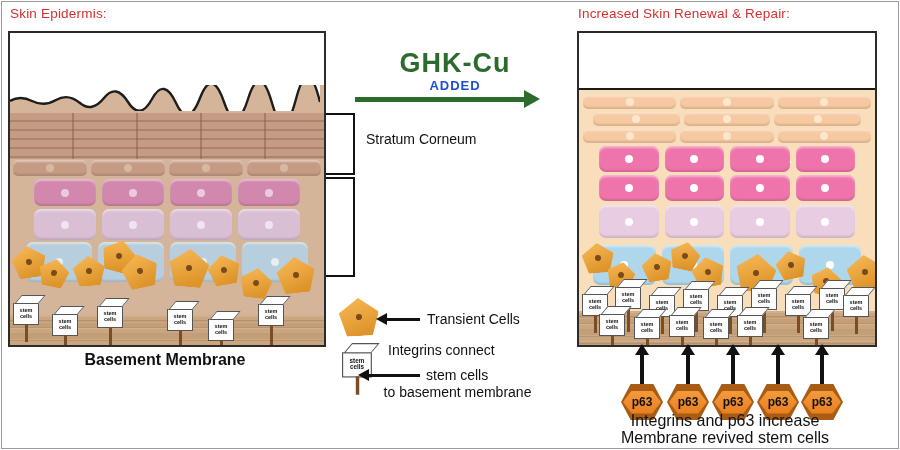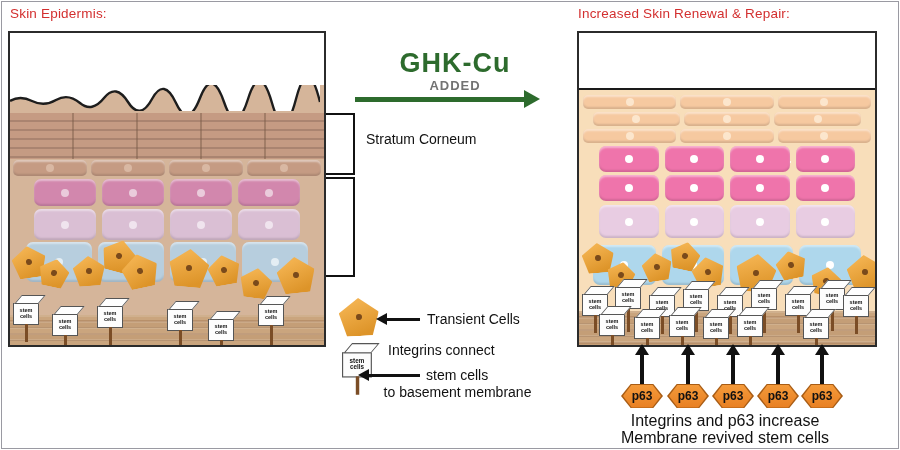--- a/index.html
+++ b/index.html
@@ -50,21 +50,21 @@
   #ghk-arrow::after{content:'';position:absolute;right:-15px;top:-7px;border-left:16px solid #2d6b2d;
         border-top:9px solid transparent;border-bottom:9px solid transparent;}
   .larrow{position:absolute;height:3px;background:#111;}
   .larrow::before{content:'';position:absolute;left:-10px;top:-5px;border-right:11px solid #111;
         border-top:6px solid transparent;border-bottom:6px solid transparent;}
   .uparrow{position:absolute;width:4px;background:#111;}
   .uparrow::before{content:'';position:absolute;left:-5px;top:-10px;border-bottom:11px solid #111;
         border-left:7px solid transparent;border-right:7px solid transparent;}
 
   
-  .hex{position:absolute;width:42px;height:24px;clip-path:polygon(23% 0,77% 0,100% 50%,77% 100%,23% 100%,0 50%);
+  .hex{position:absolute;width:42px;height:36px;clip-path:polygon(23% 0,77% 0,100% 50%,77% 100%,23% 100%,0 50%);
         background:#a85c14;display:flex;align-items:center;justify-content:center;}
   .hex .in{width:38px;height:23px;clip-path:polygon(23% 0,77% 0,100% 50%,77% 100%,23% 100%,0 50%);
         background:linear-gradient(180deg,#f49a3a,#e87f22);display:flex;align-items:center;justify-content:center;
         font-size:12px;font-weight:bold;color:#111;}
 
   .cap{position:absolute;left:565px;width:320px;text-align:center;font-size:16px;color:#111;}
 </style>
 </head>
 <body>
 
@@ -149,23 +149,24 @@
         <div class="face">stem cells</div>
         <div class="stem" style="height:12px"></div>
       </div>
     <div class="cube" style="left:248px;top:263px">
         <div class="top"></div>
         <div class="face">stem cells</div>
         <div class="stem" style="height:20px"></div>
       </div>
   </div>
 
+  <div style="position:absolute;left:8px;top:351px;width:314px;text-align:center;font-size:16px;font-weight:bold">Basement Membrane</div>
 
   <div style="position:absolute;left:365px;top:48px;width:180px;text-align:center;font-size:27px;font-weight:bold;color:#2d6b2d;letter-spacing:1px">GHK-Cu</div>
-  <div style="position:absolute;left:365px;top:78px;width:180px;text-align:center;font-size:13px;font-weight:bold;color:#737373;letter-spacing:1px">ADDED</div>
+  <div style="position:absolute;left:365px;top:78px;width:180px;text-align:center;font-size:13px;font-weight:bold;color:#1d4ed8;letter-spacing:1px">ADDED</div>
   <div id="ghk-arrow"></div>
 
   <div class="bracket" style="left:326px;top:113px;width:27px;height:58px"></div>
   <div class="bracket" style="left:326px;top:177px;width:27px;height:96px"></div>
   <div class="blabel" style="left:366px;top:131px">Stratum Corneum</div>
 
   <div class="pent" style="left:339px;top:298px;width:40px;height:38px;transform:rotate(-3deg)"></div>
   <div class="larrow" style="left:386px;top:318px;width:34px"></div>
   <div class="blabel" style="left:427px;top:311px">Transient Cells</div>
 

